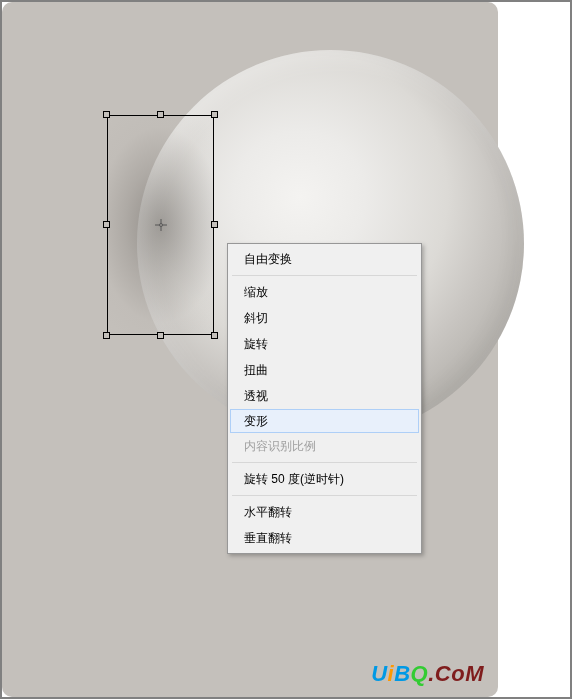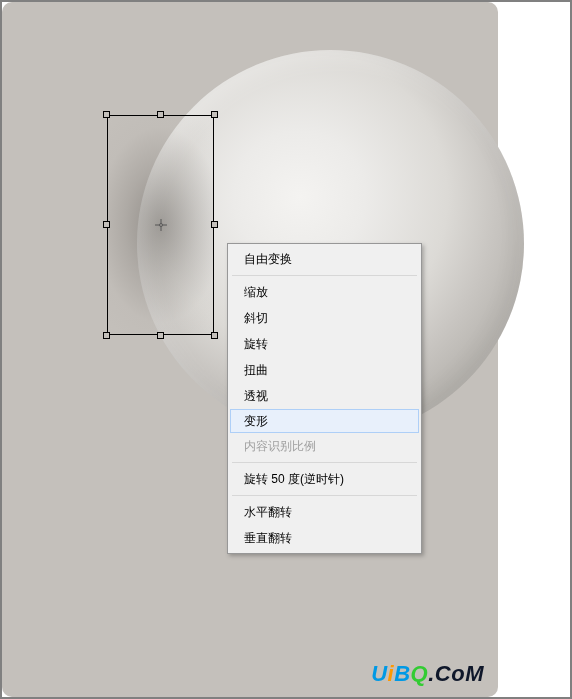--- a/index.html
+++ b/index.html
@@ -123,21 +123,21 @@
       bottom: 10px;
       font-family: Arial, sans-serif;
       font-size: 22px;
       font-weight: bold;
       font-style: italic;
       letter-spacing: 0.5px;
     }
     .wm-a, .wm-c { color: #0099e5; }
     .wm-b { color: #ff9900; }
     .wm-d { color: #33cc33; }
-    .wm-e { color: #0f172a; }
+    .wm-e { color: #7f1d1d; }
   </style>
 </head>
 <body>
 
 <div class="outer-border"></div>
 <div class="canvas-area">
 
   <div class="sphere"></div>
 
   <div class="transform-box">

